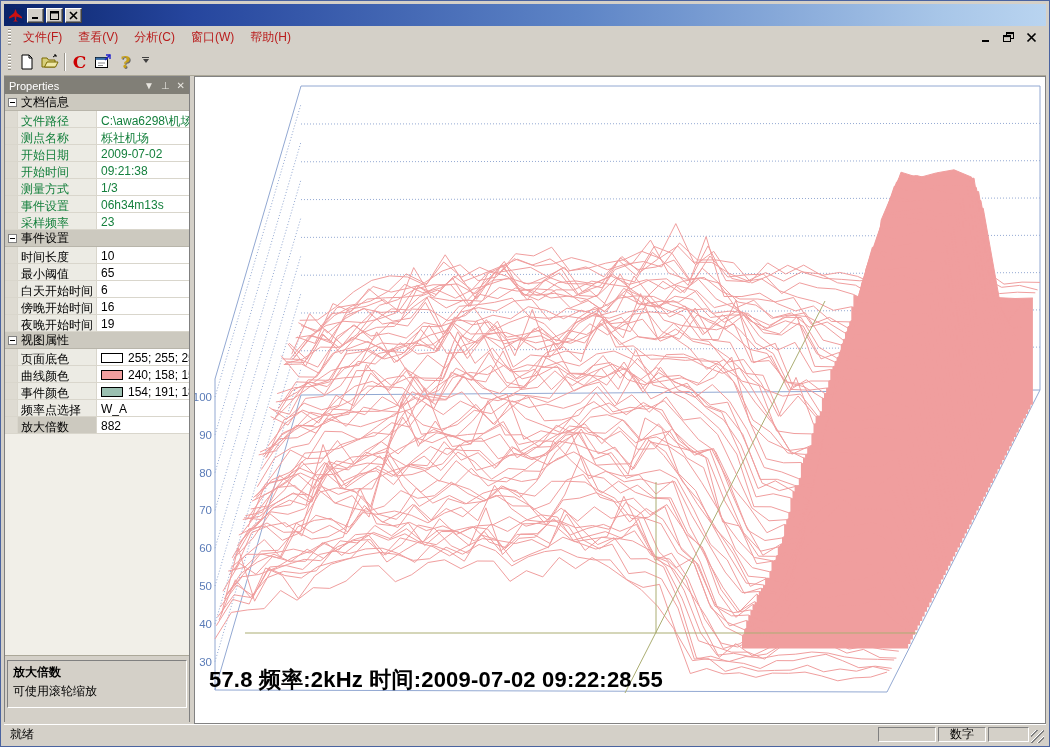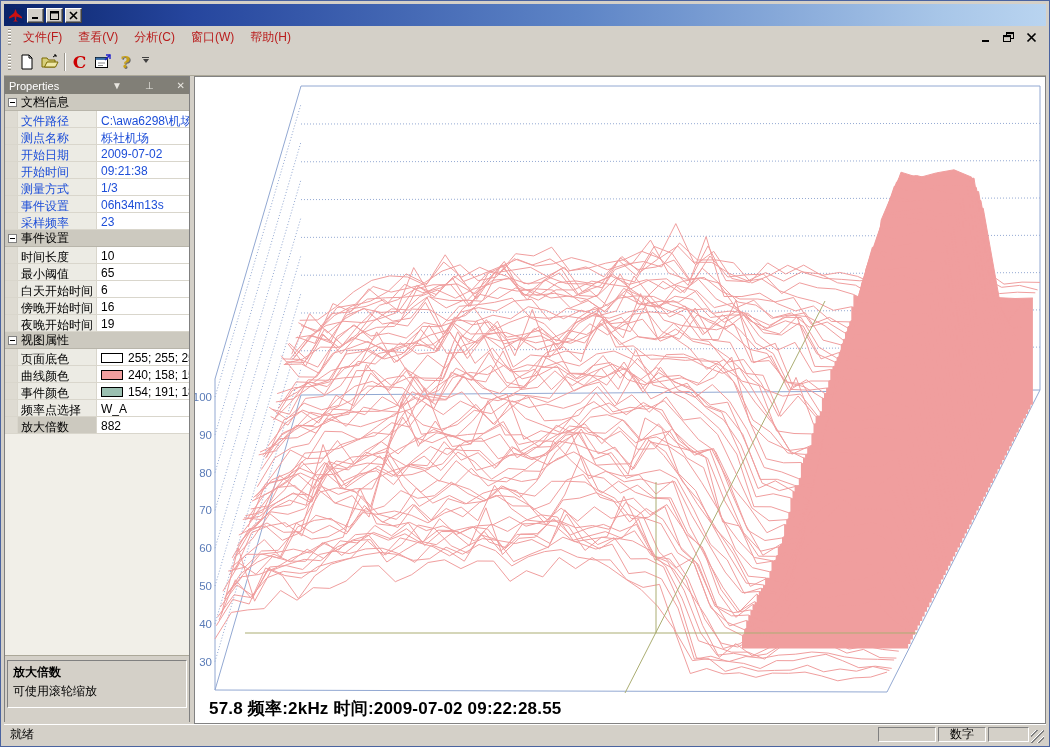--- a/index.html
+++ b/index.html
@@ -36,44 +36,44 @@
     text-shadow:1px 1px 0 #6a6a6a; }
   .tb-overflow { width:13px; height:22px; display:flex; flex-direction:column; align-items:center;
     justify-content:center; gap:1px; margin-left:2px; }
   .tb-overflow .bar { width:7px; height:1px; background:#404040; }
   .tb-overflow .arr { width:0; height:0; border:3px solid transparent; border-top:4px solid #404040; }
   
   .main { flex:1; display:flex; min-height:0; }
   .left-panel { width:186px; flex:0 0 186px; display:flex; flex-direction:column;
     border:1px solid #808080; background:#d4d0c8; }
   .panel-header { height:17px; flex:0 0 17px; background:#817f77; color:#fff;
-    display:flex; align-items:center; padding:6px 4px; font-size:11px;gap:16px; }
+    display:flex; align-items:center; padding:6px 4px; font-size:11px; }
   .panel-header .ph-title { flex:1; }
   .panel-header .ph-ic { margin-left:7px; color:#e8e6e0; font-size:10px; line-height:1; }
   .prop-grid { flex:1; background:#f1efe8; overflow:hidden; border-bottom:1px solid #aca899; }
   .prop-row { display:flex; height:17px; border-bottom:1px solid #d9d6cc; align-items:stretch; }
   .prop-cat { background:#ccc9bf; font-weight:normal; color:#000; display:flex; align-items:center;
     height:17px; border-bottom:1px solid #b8b5aa; }
   .cat-box { width:9px; height:9px; background:#fff; border:1px solid #808080; margin:0 4px 0 3px;
     position:relative; flex:0 0 9px; }
   .cat-box::after { content:""; position:absolute; left:1px; top:3px; width:5px; height:1px; background:#000; }
   .indent { width:13px; flex:0 0 13px; background:#dedbd2; border-right:1px solid #d9d6cc; }
   .p-label { width:79px; flex:0 0 79px; padding:2px 3px 0 3px; white-space:nowrap; overflow:hidden;
     border-right:1px solid #d9d6cc; background:#ecebe4; }
   .p-value { flex:1; background:#fff; padding:2px 3px 0 4px; white-space:nowrap; overflow:hidden; }
-  .row-gray .p-label, .row-gray .p-value { color:#1d4ed8; }
+  .row-gray .p-label, .row-gray .p-value { color:#15803d; }
   .row-sel .p-label { background:#ccc9bf; }
   .swatch { display:inline-block; width:22px; height:10px; border:1px solid #000; vertical-align:-1px; margin-right:5px; }
   .desc-box { flex:0 0 48px; margin:4px 2px 15px 2px; background:#d4d0c8;
     border:1px solid; border-color:#808080 #fff #fff #808080; padding:3px 5px; }
   .desc-title { font-weight:bold; margin-bottom:2px; }
   .splitter { width:4px; flex:0 0 4px; background:#d4d0c8; }
   .chart-area { flex:1; position:relative; background:#fff; border:1px solid #828282; overflow:hidden; }
   .chart-area svg { position:absolute; left:0; top:0; }
-  .readout { position:absolute; left:14px; top:620px; font-size:17px; font-weight:bold; color:#000;
+  .readout { position:absolute; left:14px; top:588px; font-size:22px; font-weight:bold; color:#000;
     letter-spacing:.2px; white-space:nowrap; }
   
   .statusbar { height:19px; flex:0 0 19px; background:#d4d0c8; display:flex; align-items:center;
     border-top:1px solid #fff; box-shadow:0 -2px 0 #d4d0c8; padding:0 2px; margin-top:0; }
   .status-text { flex:1; padding-left:4px; }
   .status-cell { height:15px; border:1px solid; border-color:#808080 #fff #fff #808080;
     margin-left:2px; display:flex; align-items:center; justify-content:center; padding:0 0; }
   .grip { width:13px; height:13px; margin-left:2px; align-self:flex-end;
     background:repeating-linear-gradient(135deg,transparent 0 3px,#fff 3px 4px,#808080 4px 5px); }
 </style>

